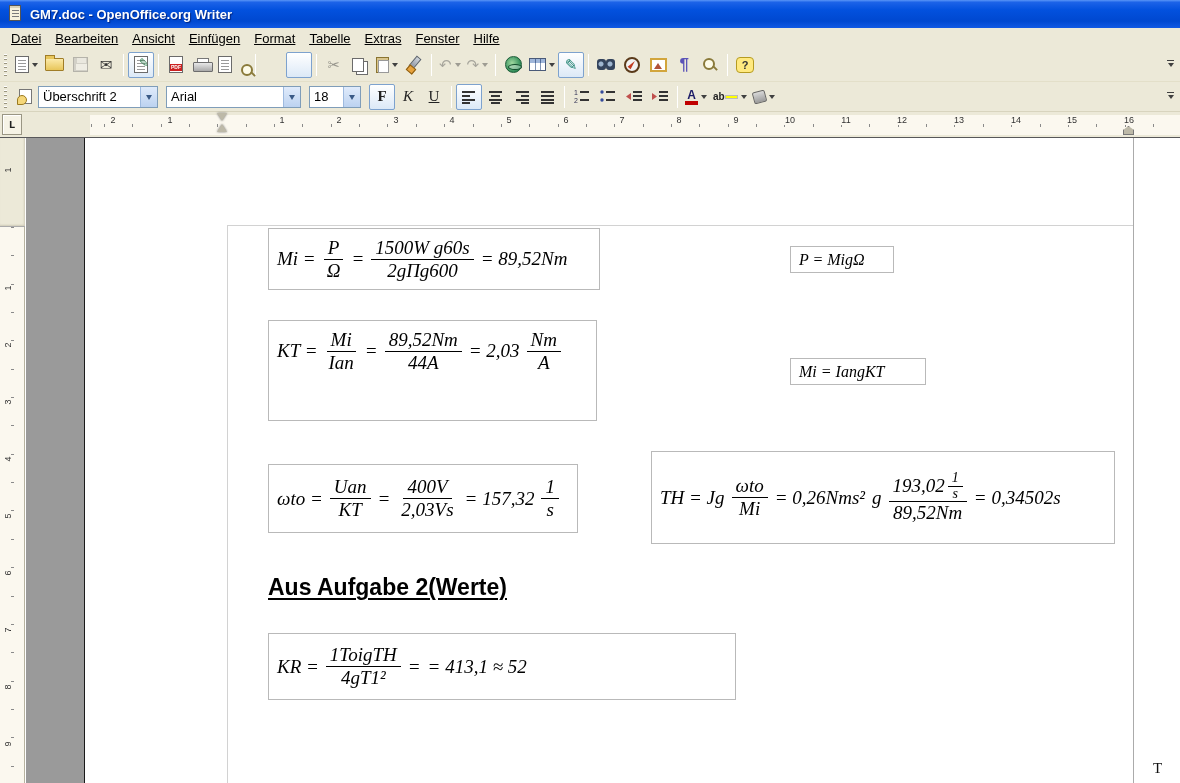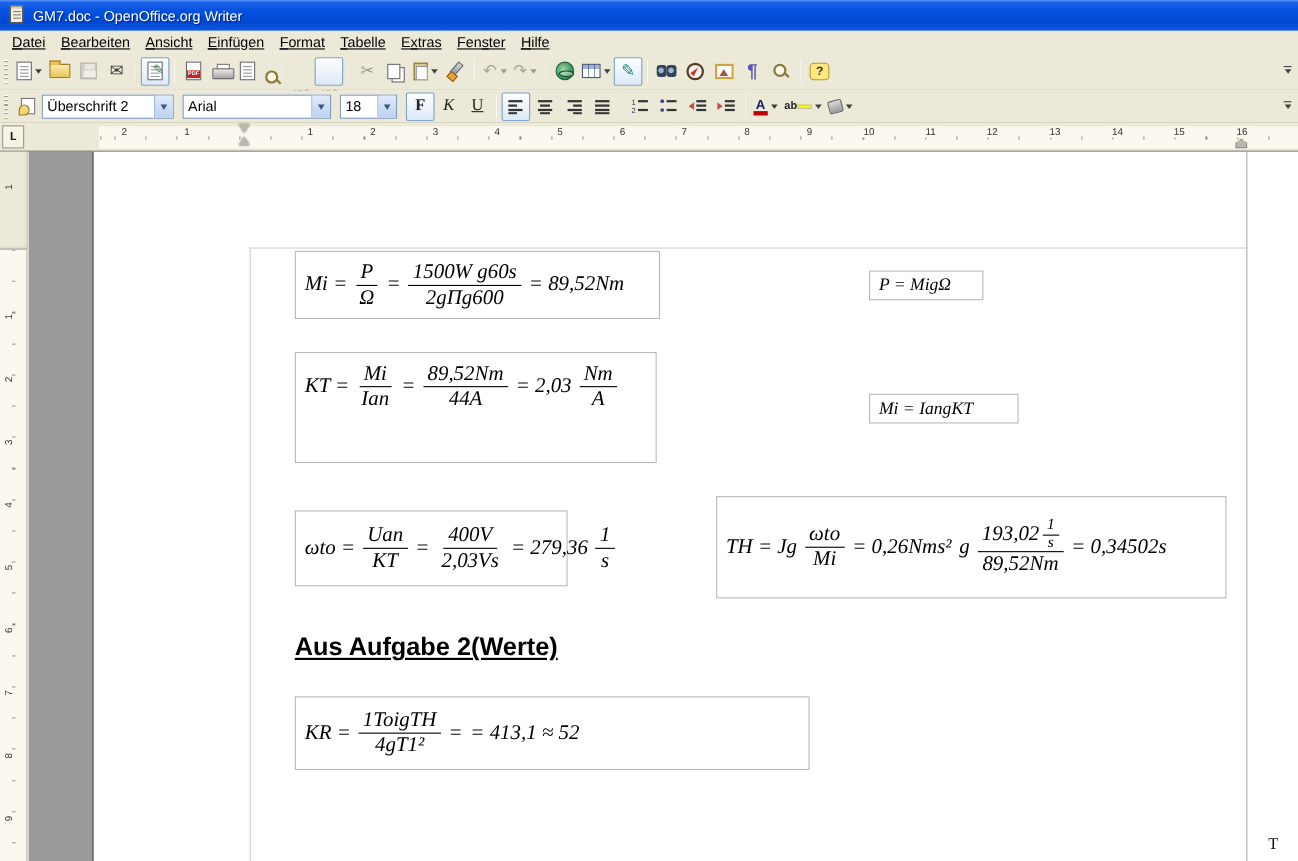--- a/index.html
+++ b/index.html
@@ -9,21 +9,21 @@
 
   
   .titlebar { position:absolute; left:0; top:0; width:100%; height:28px;
     background:linear-gradient(180deg,#5A96F7 0%,#1C63E8 8%,#0351DE 35%,#0048D0 75%,#1159E4 100%);
     display:flex; align-items:center; padding:0 6px; }
   .titlebar .ticon { width:18px; height:18px; position:relative; margin-right:6px; }
   .ticon .sheet { position:absolute; left:3px; top:0; width:12px; height:16px; background:#F6F1DC; border:1px solid #555;
     box-shadow:inset 0 2px 0 #d8d2b8; }
   .ticon .sheet:before { content:""; position:absolute; left:2px; top:4px; width:7px; height:1px; background:#7a7a7a;
     box-shadow:0 3px 0 #7a7a7a, 0 6px 0 #7a7a7a; }
-  .titlebar .ttext { color:#fff; font-weight:normal; font-size:13px; text-shadow:1px 1px 1px #00247E; }
+  .titlebar .ttext { color:#fff; font-weight:bold; font-size:13px; text-shadow:1px 1px 1px #00247E; }
 
   
   .menubar { position:absolute; left:0; top:28px; width:100%; height:20px; background:#ECE9D8;
     display:flex; align-items:center; font-size:13px; color:#000; padding-left:4px;text-decoration:underline; }
   .menuitem { padding:2px 7px; cursor:default; }
   .menuitem .k { text-decoration:underline; }
 
   
   .toolbar { position:absolute; left:0; width:100%; background:#ECE9D8; display:flex; align-items:center; }
   .tb1 { top:48px; height:34px; border-bottom:1px solid #E3DFC9; }
@@ -491,33 +491,33 @@
             </span>
         </div>
       </div>
 
       <div class="fbox" style="left:705px;top:220px;width:136px;height:27px;">
         <div class="fm s16">
             <span>Mi = IangKT</span>
           </div>
       </div>
 
-      <div class="fbox" style="left:183px;top:326px;width:248px;height:69px;">
+      <div class="fbox" style="left:183px;top:326px;width:310px;height:69px;">
         <div class="fm s19">
           <span>ωto =</span>
           <span class="fr">
               <span class="n">Uan</span>
               <span class="d">KT</span>
             </span>
           <span>=</span>
           <span class="fr">
               <span class="n">400V</span>
               <span class="d">2,03Vs</span>
             </span>
-          <span>= 279,36</span>
+          <span>= 157,32</span>
           <span class="fr">
               <span class="n">1</span>
               <span class="d">s</span>
             </span>
         </div>
       </div>
 
       <div class="fbox" style="left:566px;top:313px;width:464px;height:93px;">
         <div class="fm s19">
           <span>TH = Jg</span>

